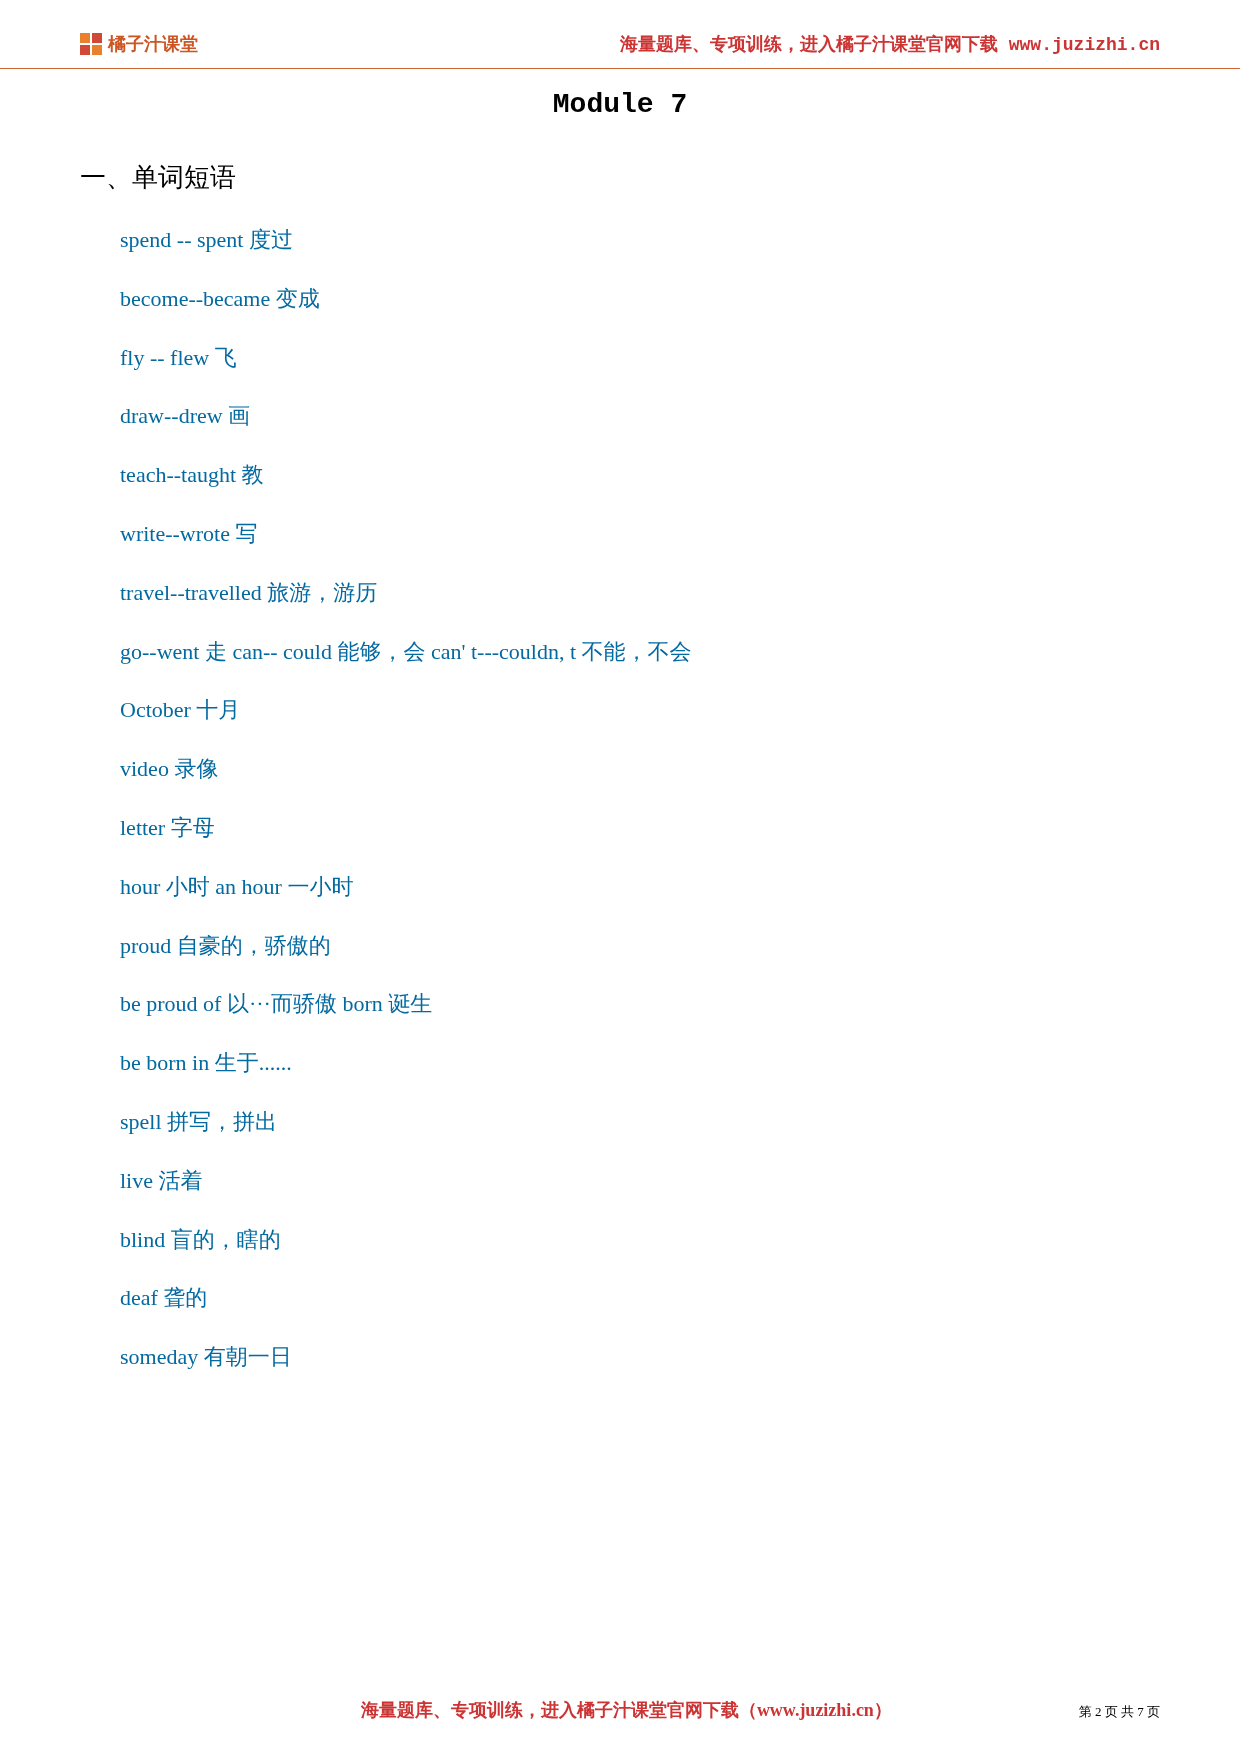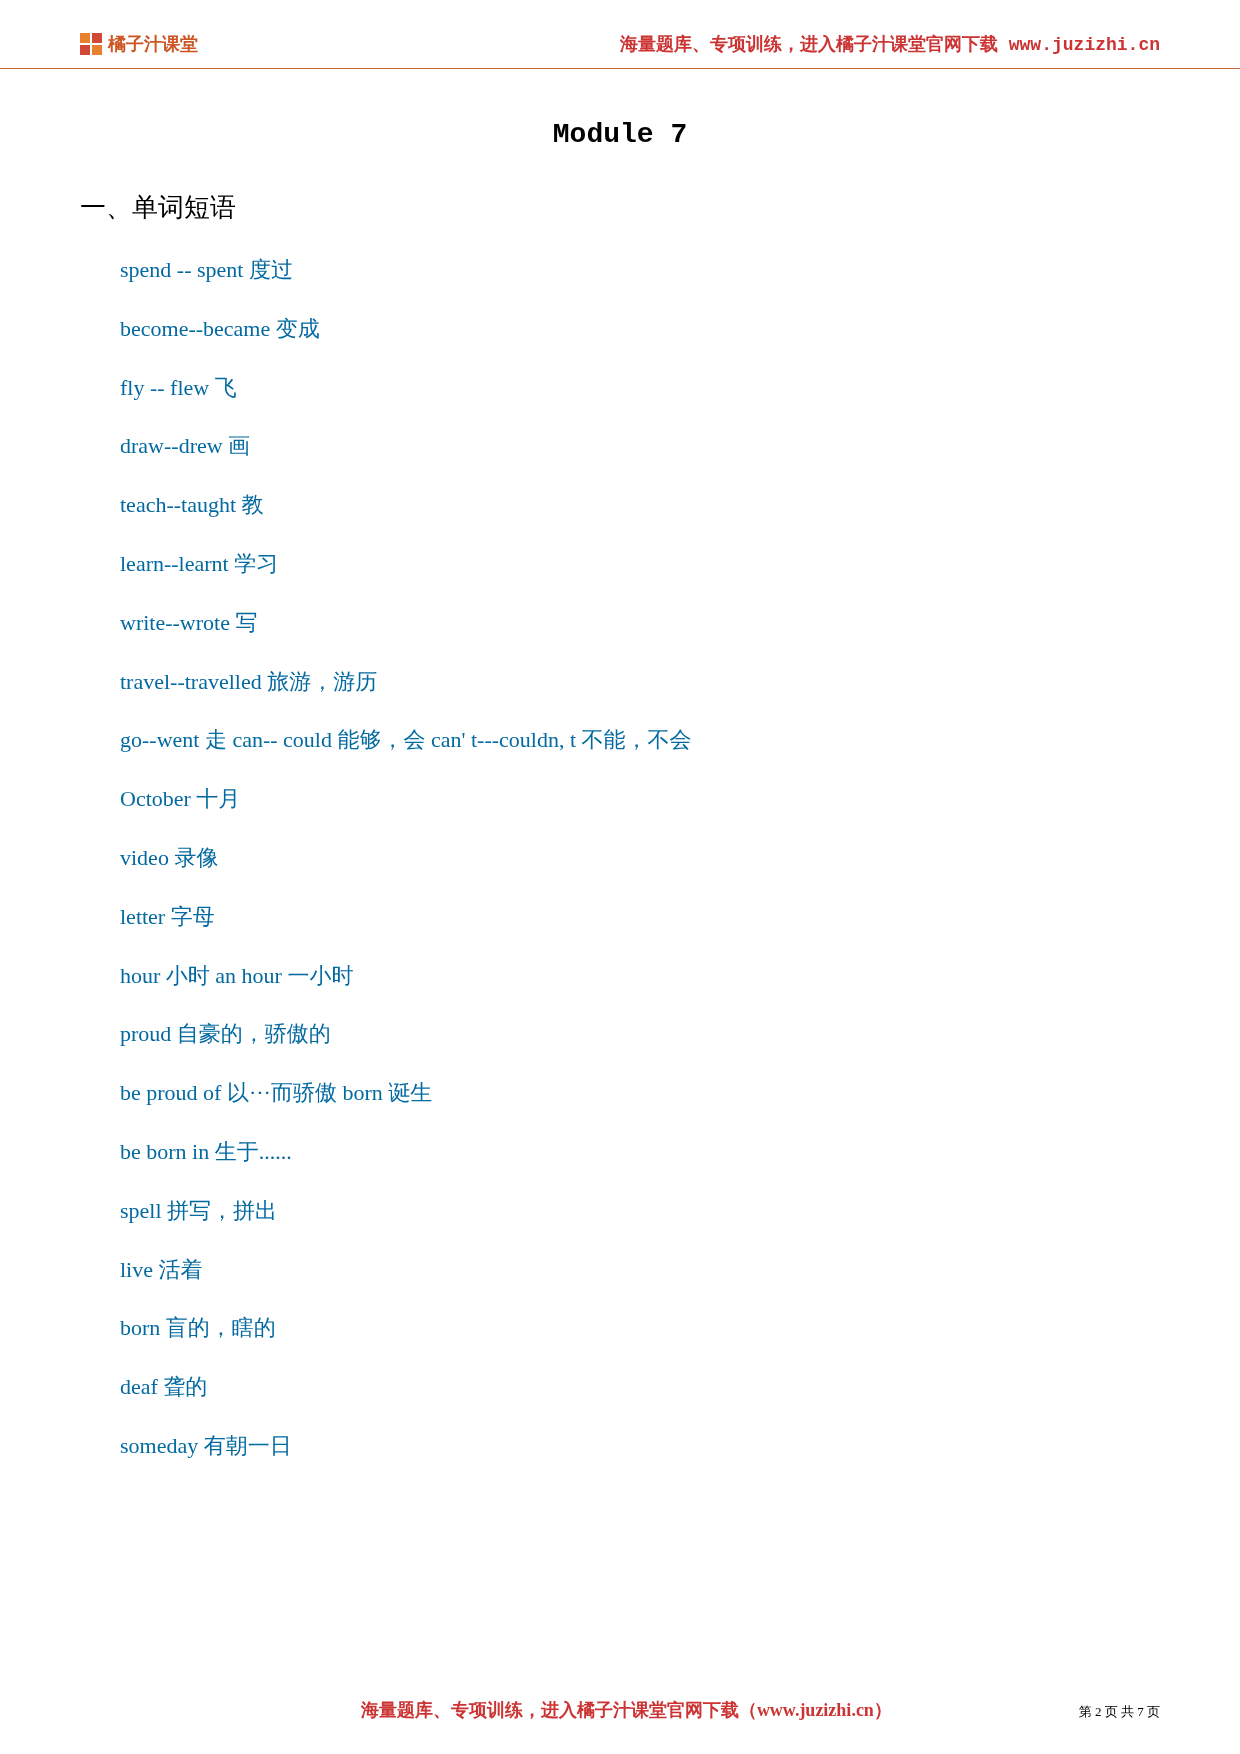--- a/index.html
+++ b/index.html
@@ -73,21 +73,21 @@
     .header-right {
       color: #cc3333;
       font-size: 18px;
       font-weight: bold;
       font-family: Liberation Mono, monospace;
     }
     .page-title {
       text-align: center;
       font-size: 28px;
       font-family: "Courier New", monospace;
-      margin-top: 50px;
+      margin-top: 20px;
       margin-bottom: 40px;
       color: #000;
     }
     .section-heading {
       font-size: 26px;
       font-family: "SimSun", "宋体", serif;
       padding: 0 80px;
       margin-bottom: 30px;
       color: #000;
     }
@@ -143,34 +143,33 @@
 <h1 class="page-title">Module 7</h1>
 
 <div class="section-heading">一、单词短语</div>
 
 <div id="content-lines">
     <div class="content-line">spend -- spent 度过</div>
     <div class="content-line">become--became 变成</div>
     <div class="content-line">fly -- flew 飞</div>
     <div class="content-line">draw--drew 画</div>
     <div class="content-line">teach--taught 教</div>
-    <div class="content-line">learn--learnt 学习</div>
     <div class="content-line">write--wrote 写</div>
     <div class="content-line">travel--travelled 旅游，游历</div>
     <div class="content-line">go--went 走  can-- could 能够，会   can' t---couldn, t 不能，不会</div>
     <div class="content-line">October 十月</div>
     <div class="content-line">video 录像</div>
     <div class="content-line">letter 字母</div>
     <div class="content-line">hour 小时  an hour 一小时</div>
     <div class="content-line">proud 自豪的，骄傲的</div>
     <div class="content-line">be proud of   以···而骄傲  born 诞生</div>
     <div class="content-line">be born in 生于......</div>
     <div class="content-line">spell 拼写，拼出</div>
     <div class="content-line">live 活着</div>
-    <div class="content-line">born 盲的，瞎的</div>
+    <div class="content-line">blind 盲的，瞎的</div>
     <div class="content-line">deaf 聋的</div>
     <div class="content-line">someday 有朝一日</div>
   </div>
 
 <div class="page-footer">
   <div class="footer-left">海量题库、专项训练，进入橘子汁课堂官网下载（www.juzizhi.cn）</div>
   <div class="footer-right">第 2 页 共 7 页</div>
 </div>
 
 </body></html>

